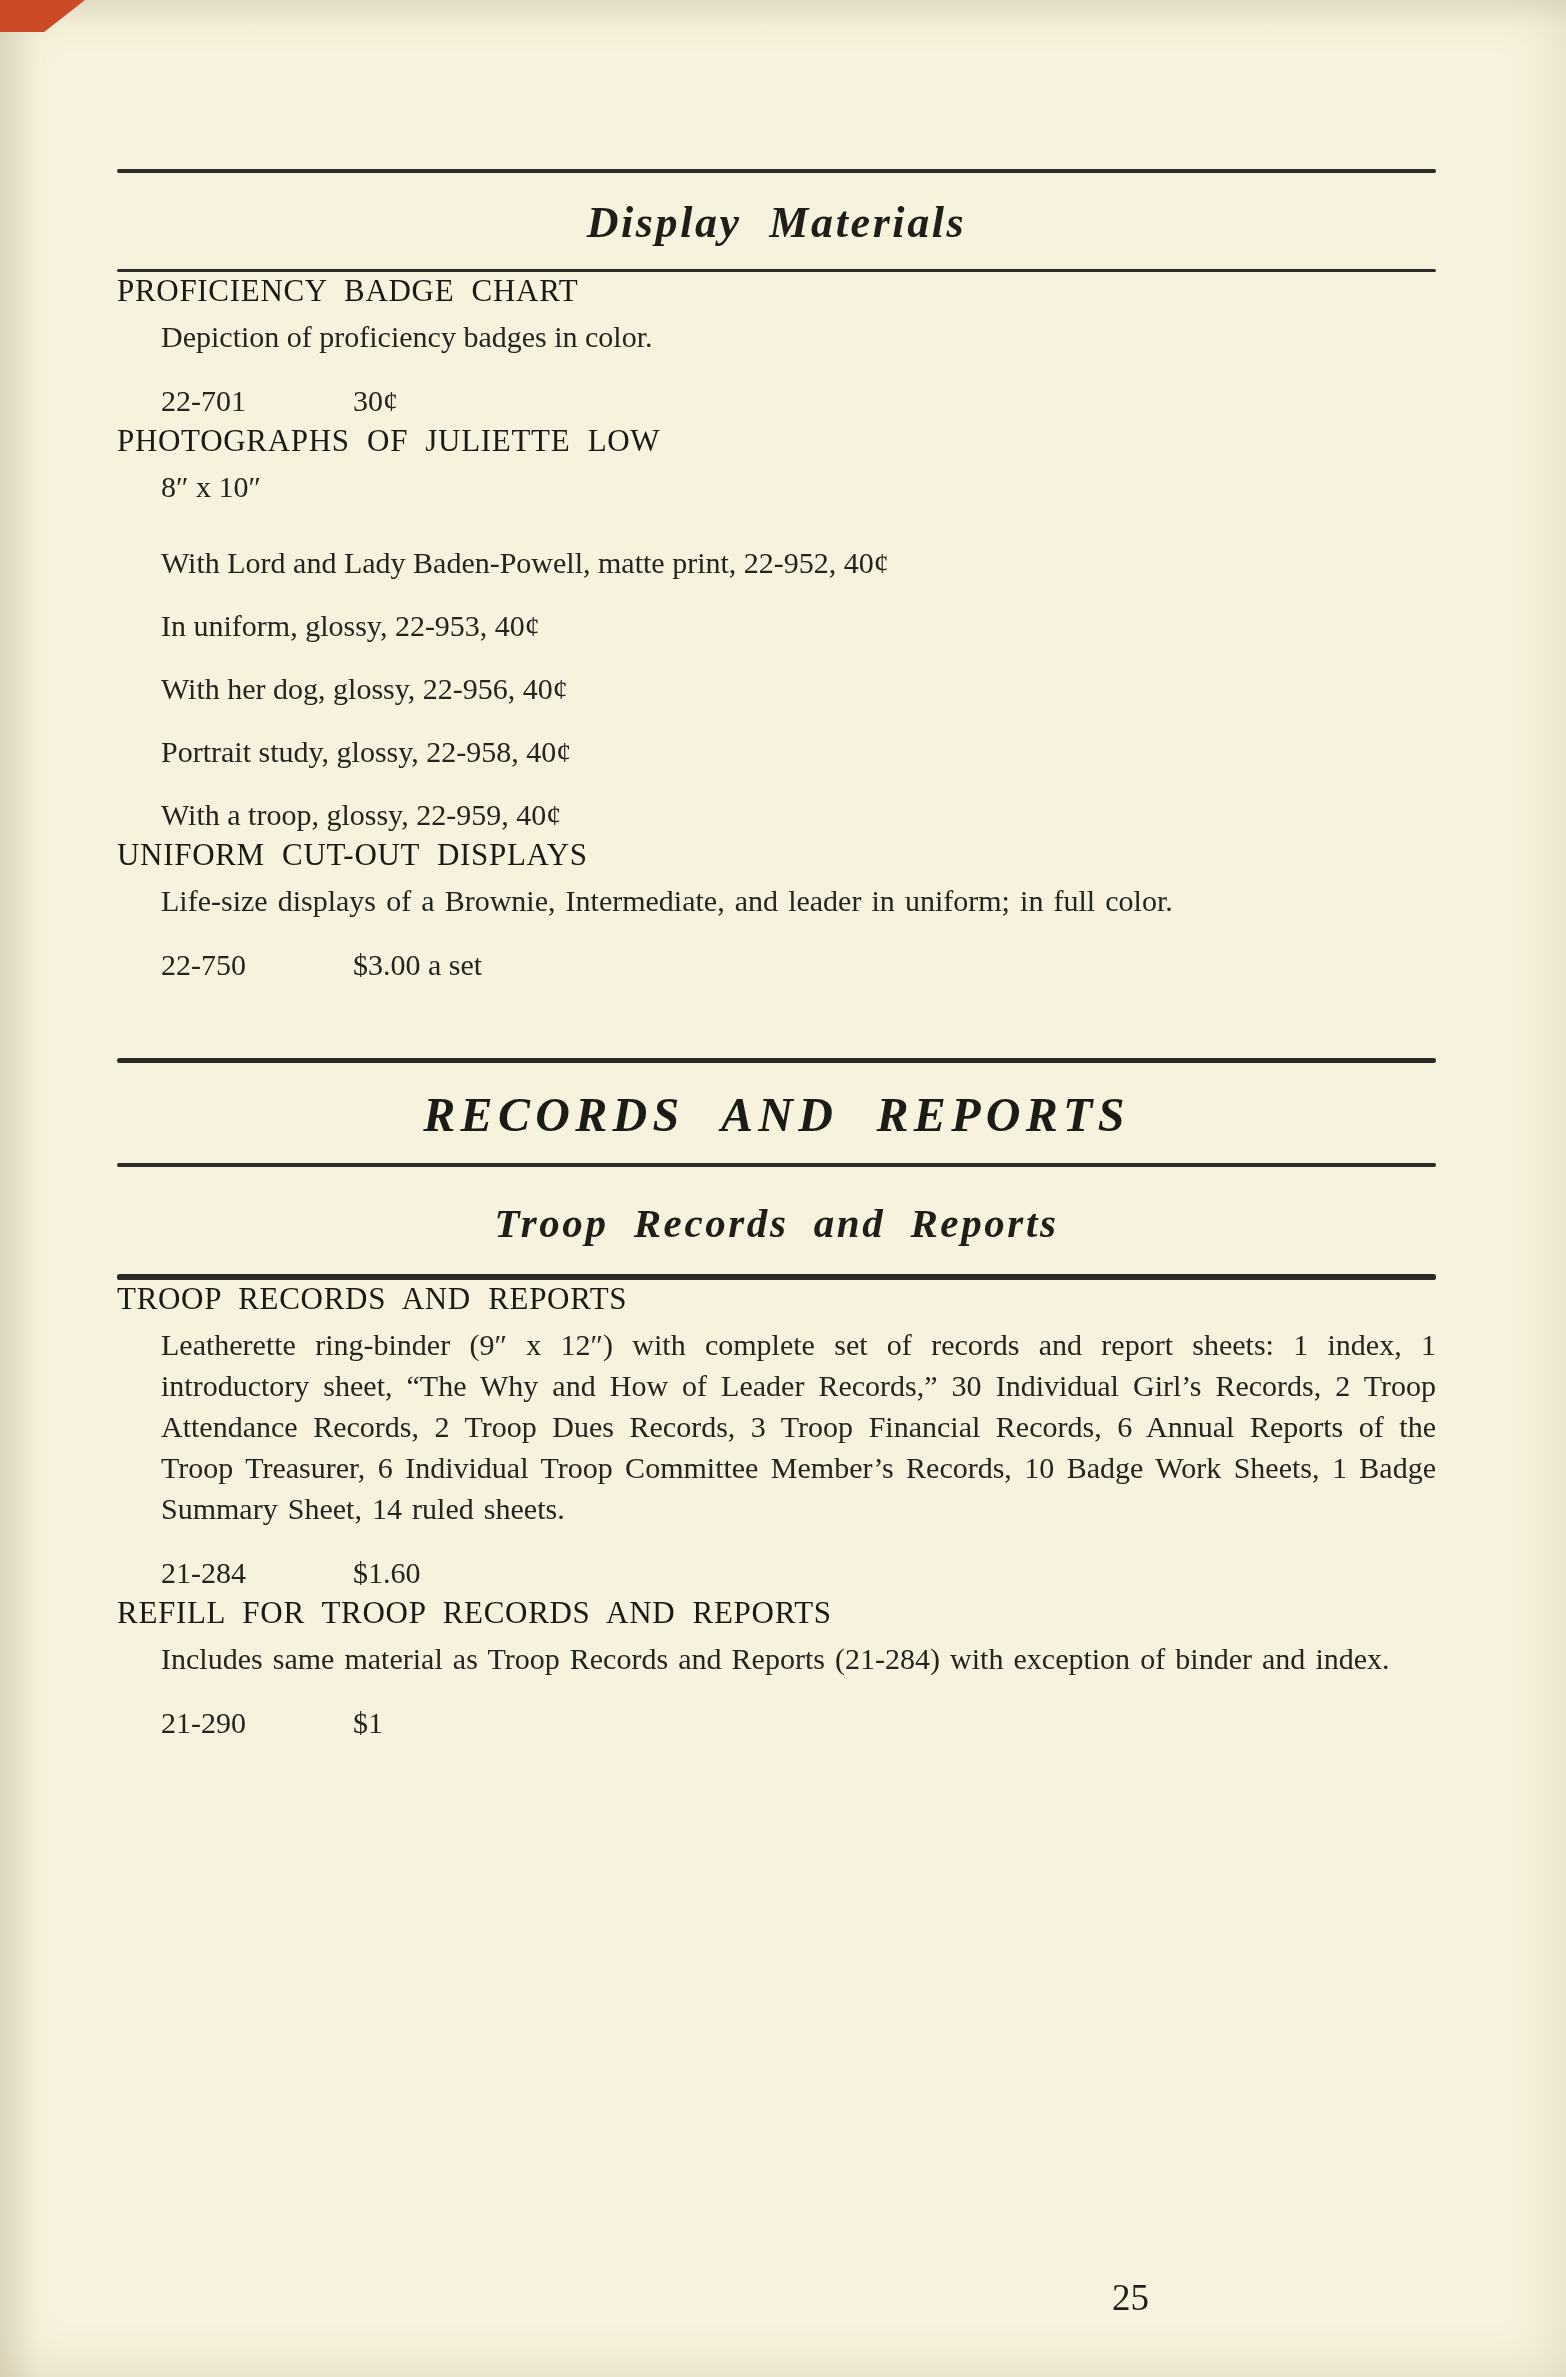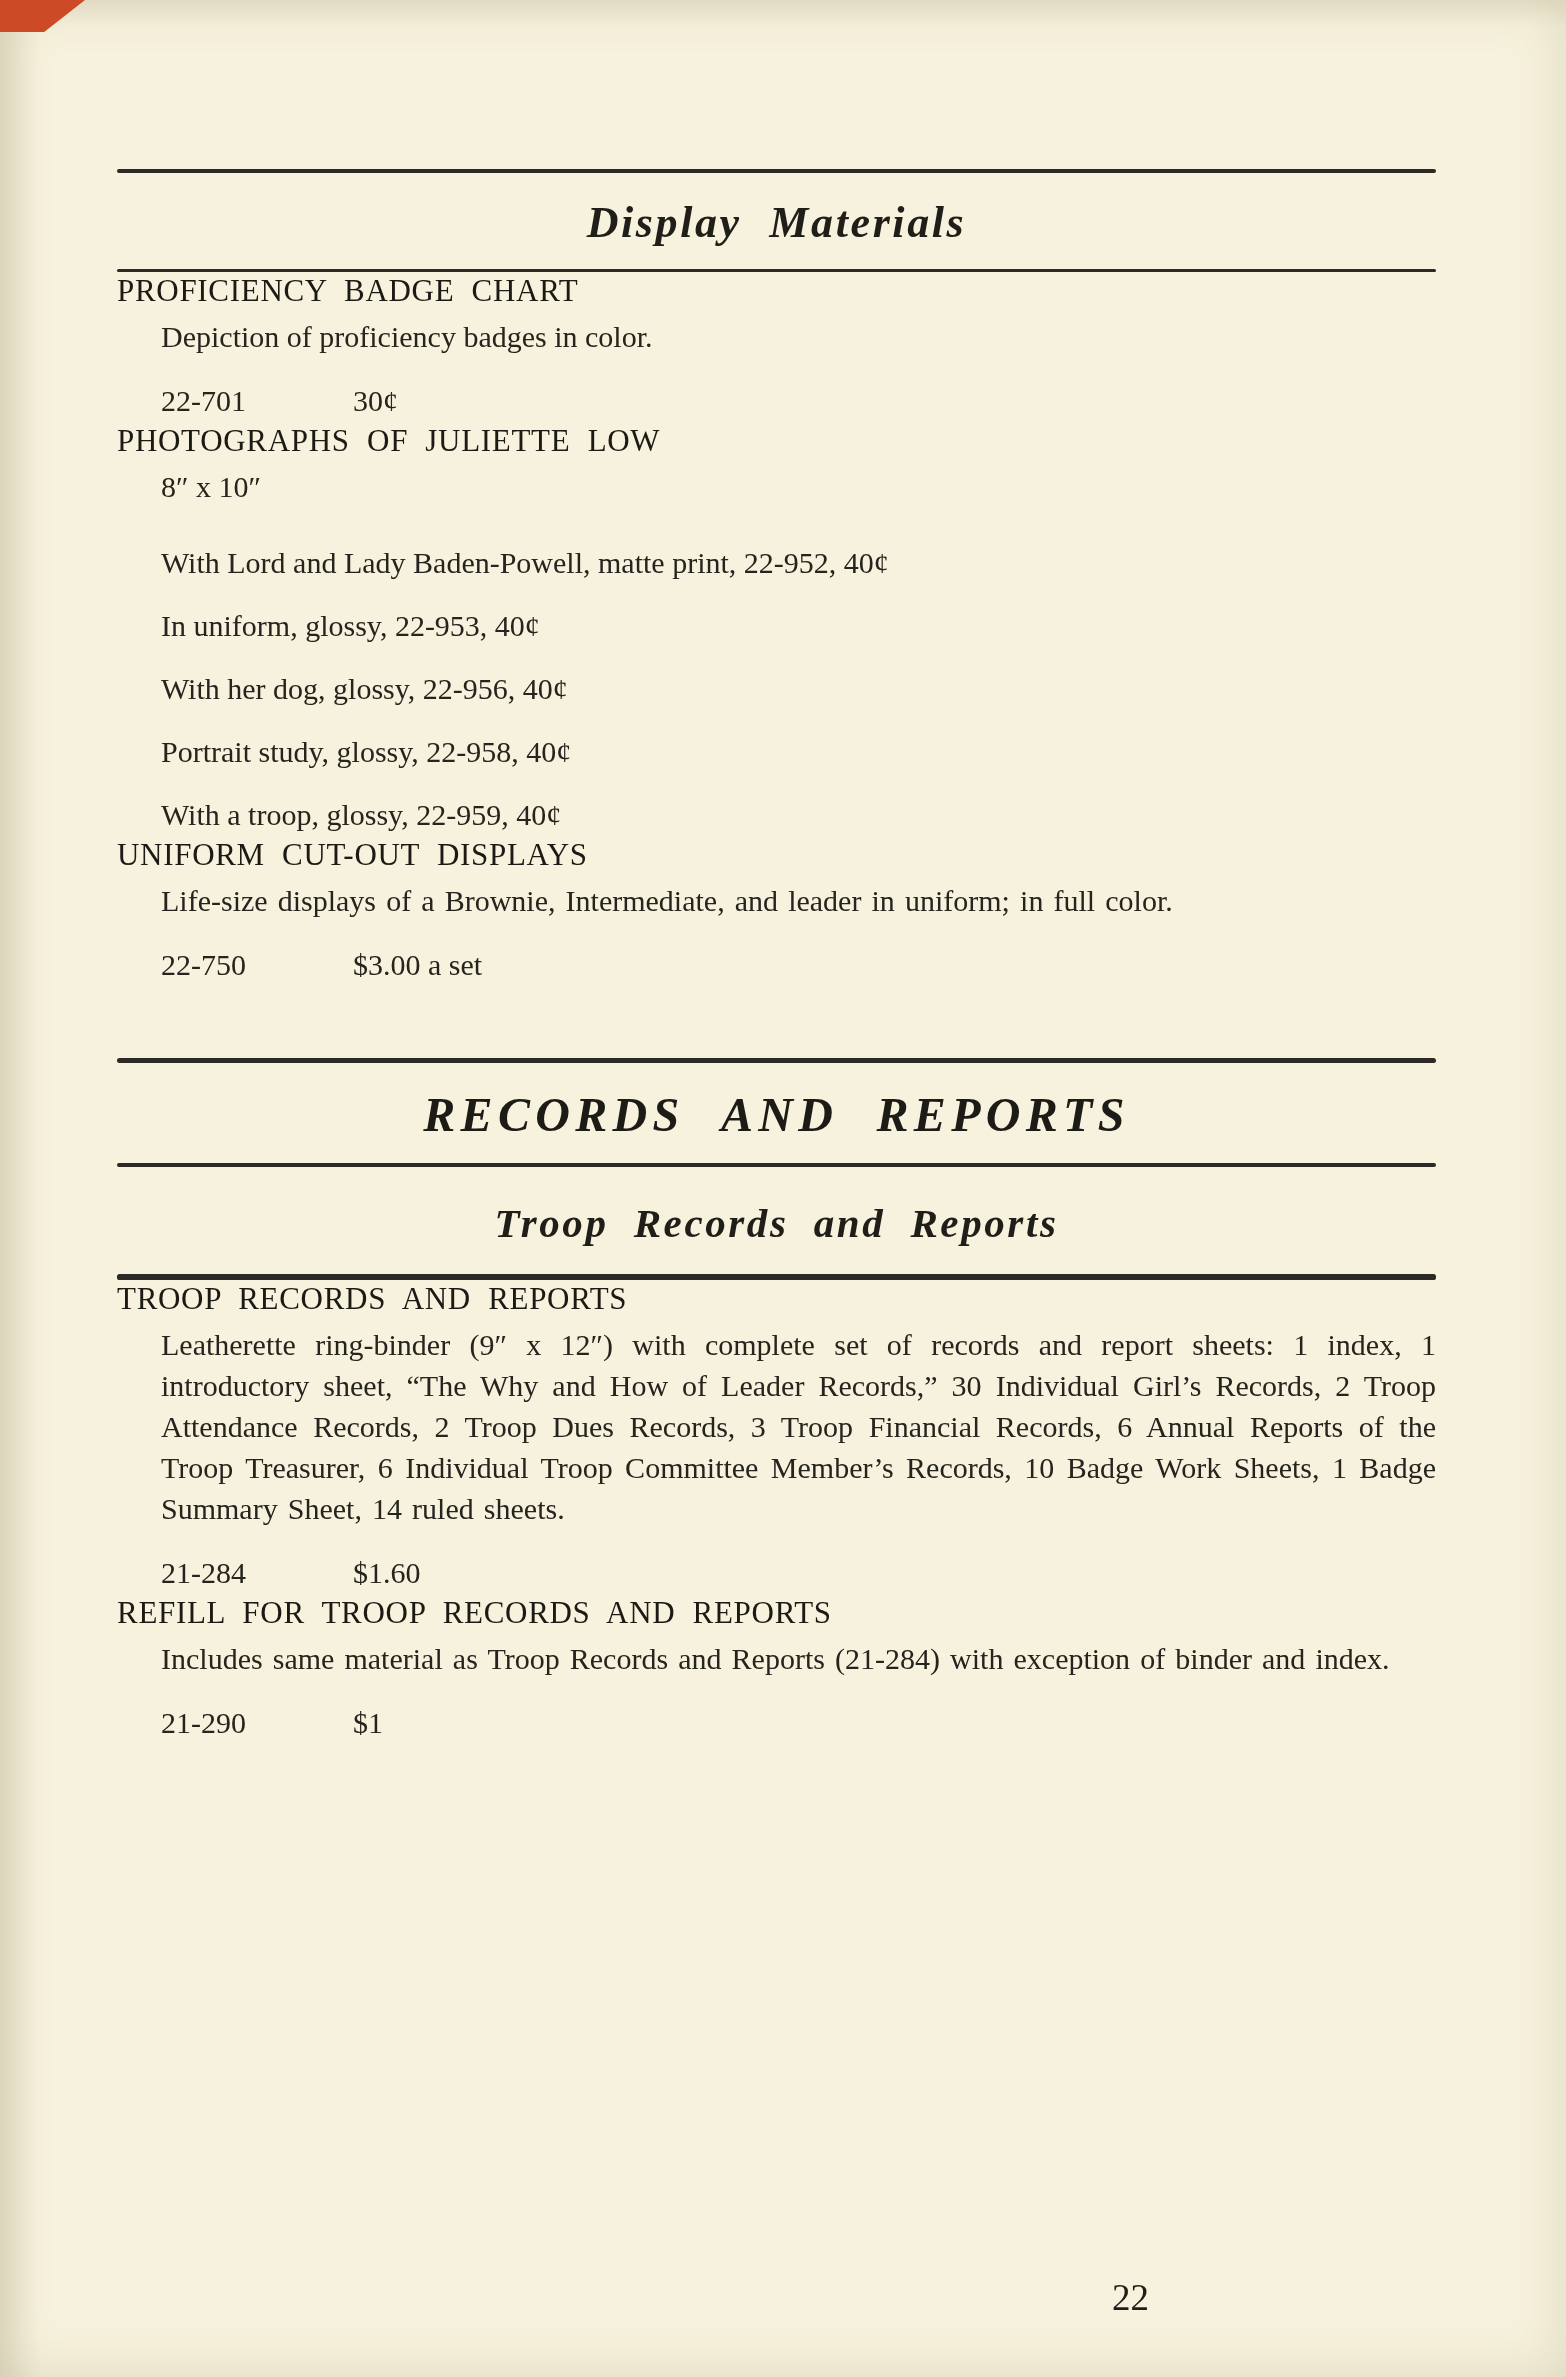--- a/index.html
+++ b/index.html
@@ -174,15 +174,15 @@
       <h2 class="item-heading">REFILL FOR TROOP RECORDS AND REPORTS</h2>
       <p class="desc justify">Includes same material as Troop Records and Reports (21-284) with exception of binder and index.</p>
       <div class="code-line">
         <span class="code">21-290</span>
         <span class="price">$1</span>
       </div>
     </section>
 
   </div>
 
-  <div class="page-number">22</div>
+  <div class="page-number">25</div>
 </div>
 
 
 </body></html>

